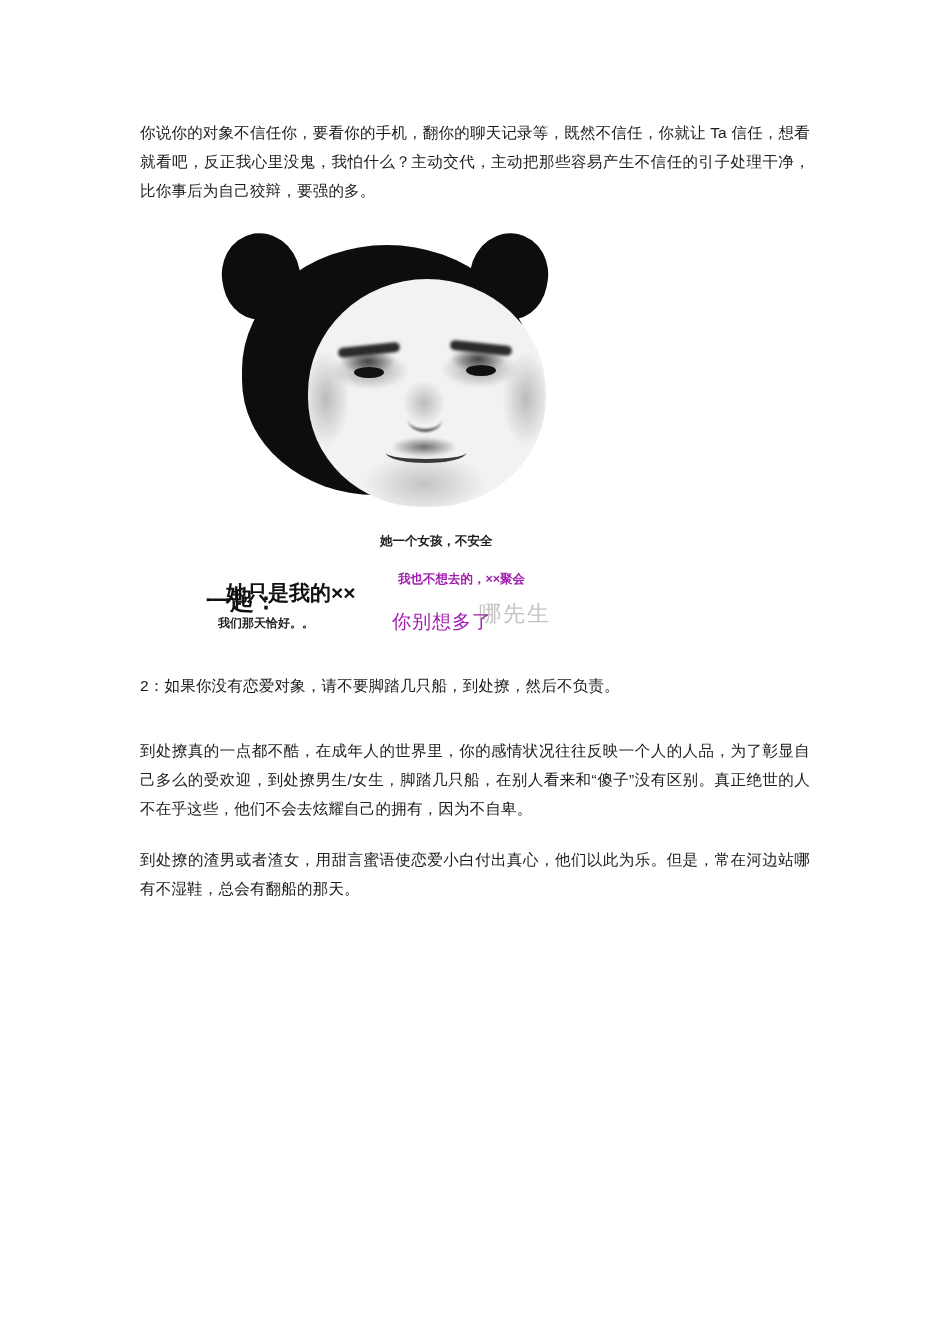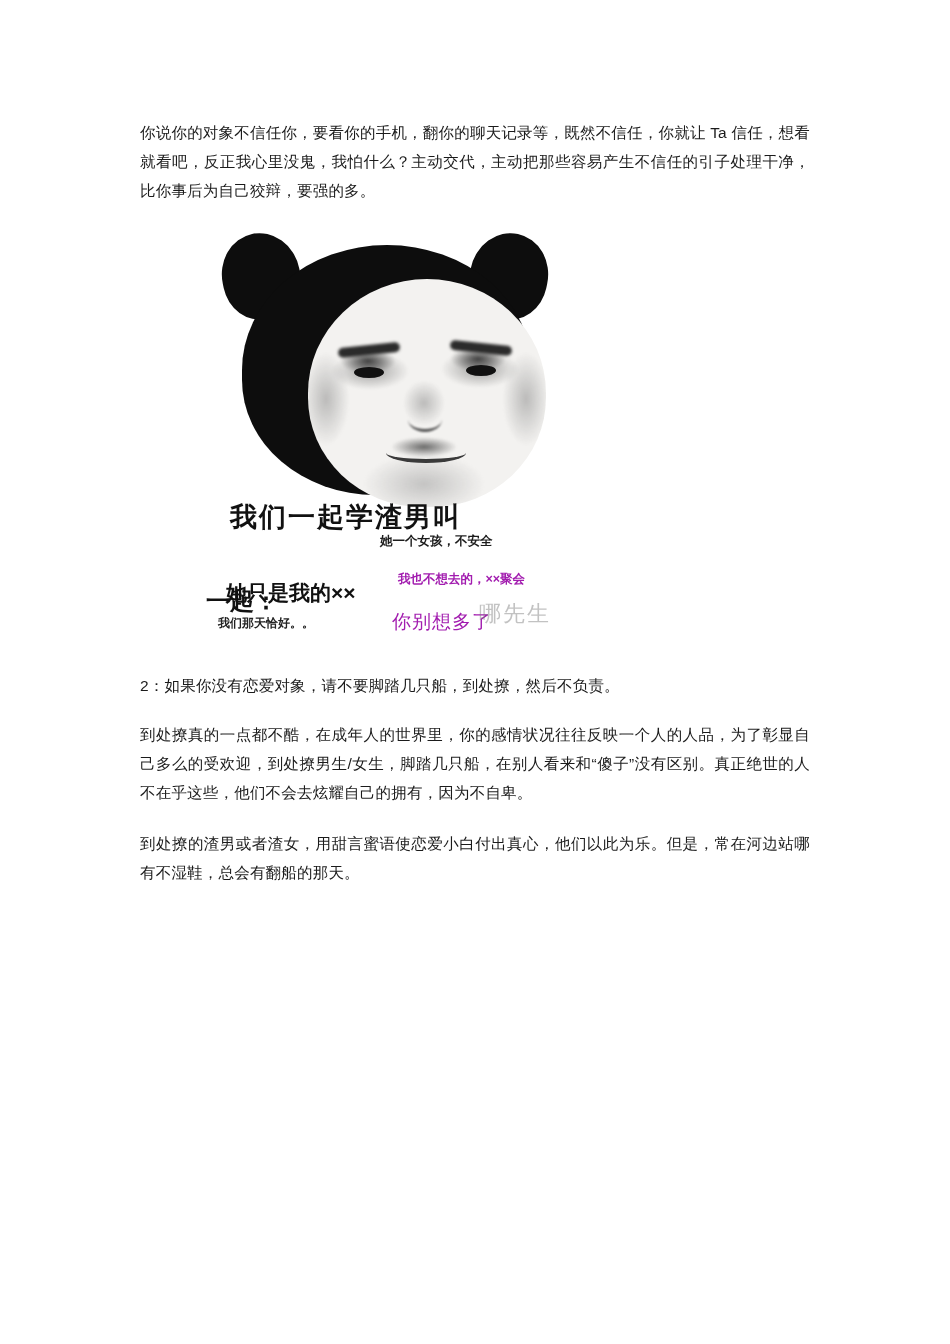--- a/index.html
+++ b/index.html
@@ -24,21 +24,21 @@
   }
   .para {
     font-size: 15.5px;
     line-height: 29px;
     letter-spacing: 0.2px;
     margin: 0 0 22px 0;
     text-align: justify;
     color: #1b1b1b;
   }
   .para.tight {
-    margin-bottom: 20px;
+    margin-bottom: 36px;
   }
   .fig {
     margin: 22px 0 26px 62px;
     width: 380px;
   }
   .meme {
     width: 380px;
     height: 418px;
     background: #ffffff;
     position: relative;
@@ -226,21 +226,20 @@
             <div class="brow l"></div>
             <div class="brow r"></div>
             <div class="eye l"></div>
             <div class="eye r"></div>
             <div class="nose"></div>
             <div class="mouth"></div>
           </div>
         </div>
       </div>
 
-      <div class="meme-title">我们一起学渣男叫</div>
       <div class="meme-l2">一起：</div>
       <div class="meme-l3">她只是我的××</div>
       <div class="meme-l4">我们那天恰好。。</div>
       <div class="meme-r1">她一个女孩，不安全</div>
       <div class="meme-r2">我也不想去的，××聚会</div>
       <div class="meme-r3">你别想多了</div>
       <div class="watermark">哪先生</div>
     </div>
   </div>
 

